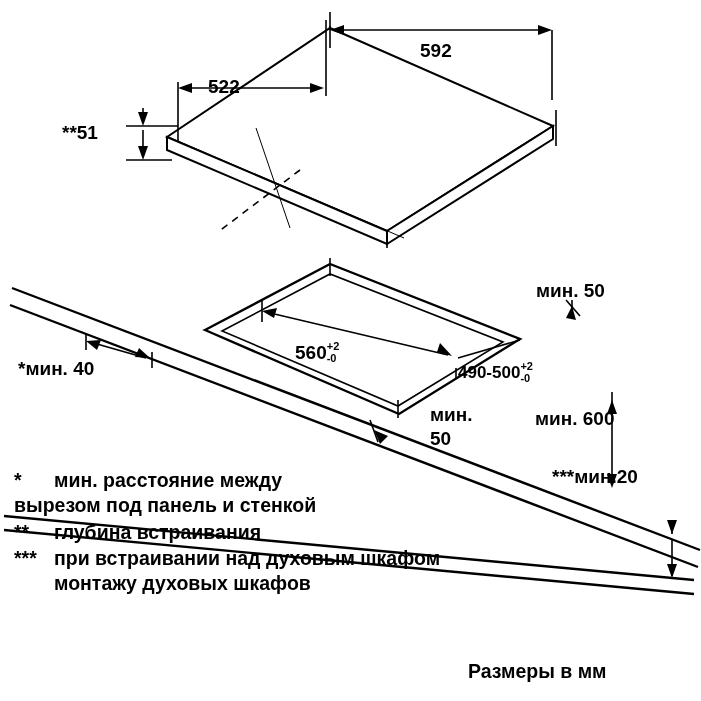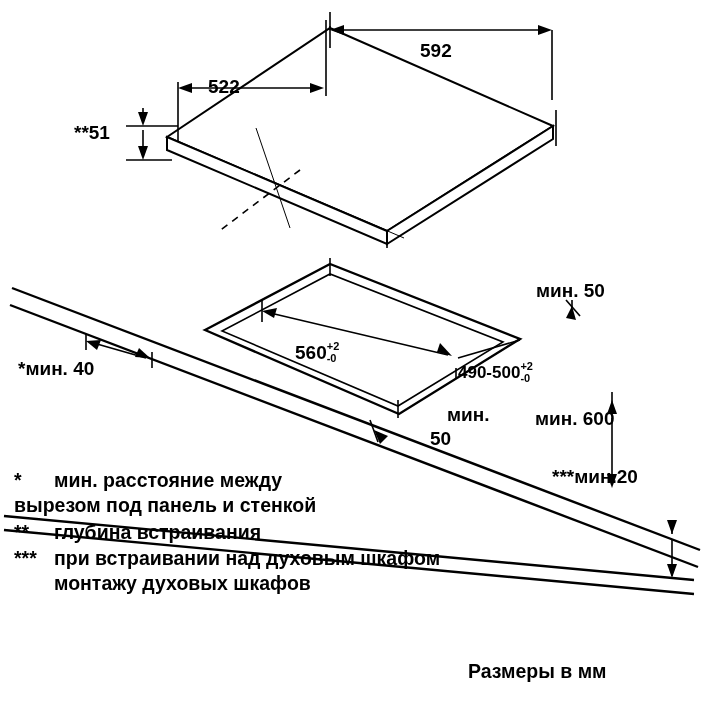--- a/index.html
+++ b/index.html
@@ -163,35 +163,35 @@
       <polygon points="672,534 667,520 677,520" fill="#000" stroke="none"></polygon>
       <polygon points="672,578 667,564 677,564" fill="#000" stroke="none"></polygon>
 
     </g>
   </svg>
 
   <div class="lbl dim" style="left:420px; top:40px;">592</div>
 
   <div class="lbl dim" style="left:208px; top:58px;margin-top:18px;">522</div>
 
-  <div class="lbl dim" style="left:62px; top:122px;margin-left:12px;">**51</div>
+  <div class="lbl dim" style="left:62px; top:122px;">**51</div>
 
   <div class="lbl dim" style="left:295px; top:342px;">
     <span>560</span><span class="supbox"><span>+2</span><span>-0</span></span>
   </div>
 
   <div class="lbl dim-sm" style="left:458px; top:362px;">
     <span>490-500</span><span class="supbox"><span>+2</span><span>-0</span></span>
   </div>
 
   <div class="lbl dim" style="left:18px; top:358px;">*мин. 40</div>
 
   <div class="lbl dim" style="left:536px; top:280px;">мин. 50</div>
 
-  <div class="lbl dim" style="left:447px; top:404px;">мин.</div>
+  <div class="lbl dim" style="left:430px; top:404px;">мин.</div>
   <div class="lbl dim" style="left:430px; top:428px;">50</div>
 
   <div class="lbl dim" style="left:535px; top:408px;">мин. 600</div>
 
   <div class="lbl dim" style="left:552px; top:466px;">***мин.20</div>
 
   <div class="notes">
 
     <div class="note-row">
       <div class="note-mark">*</div>

